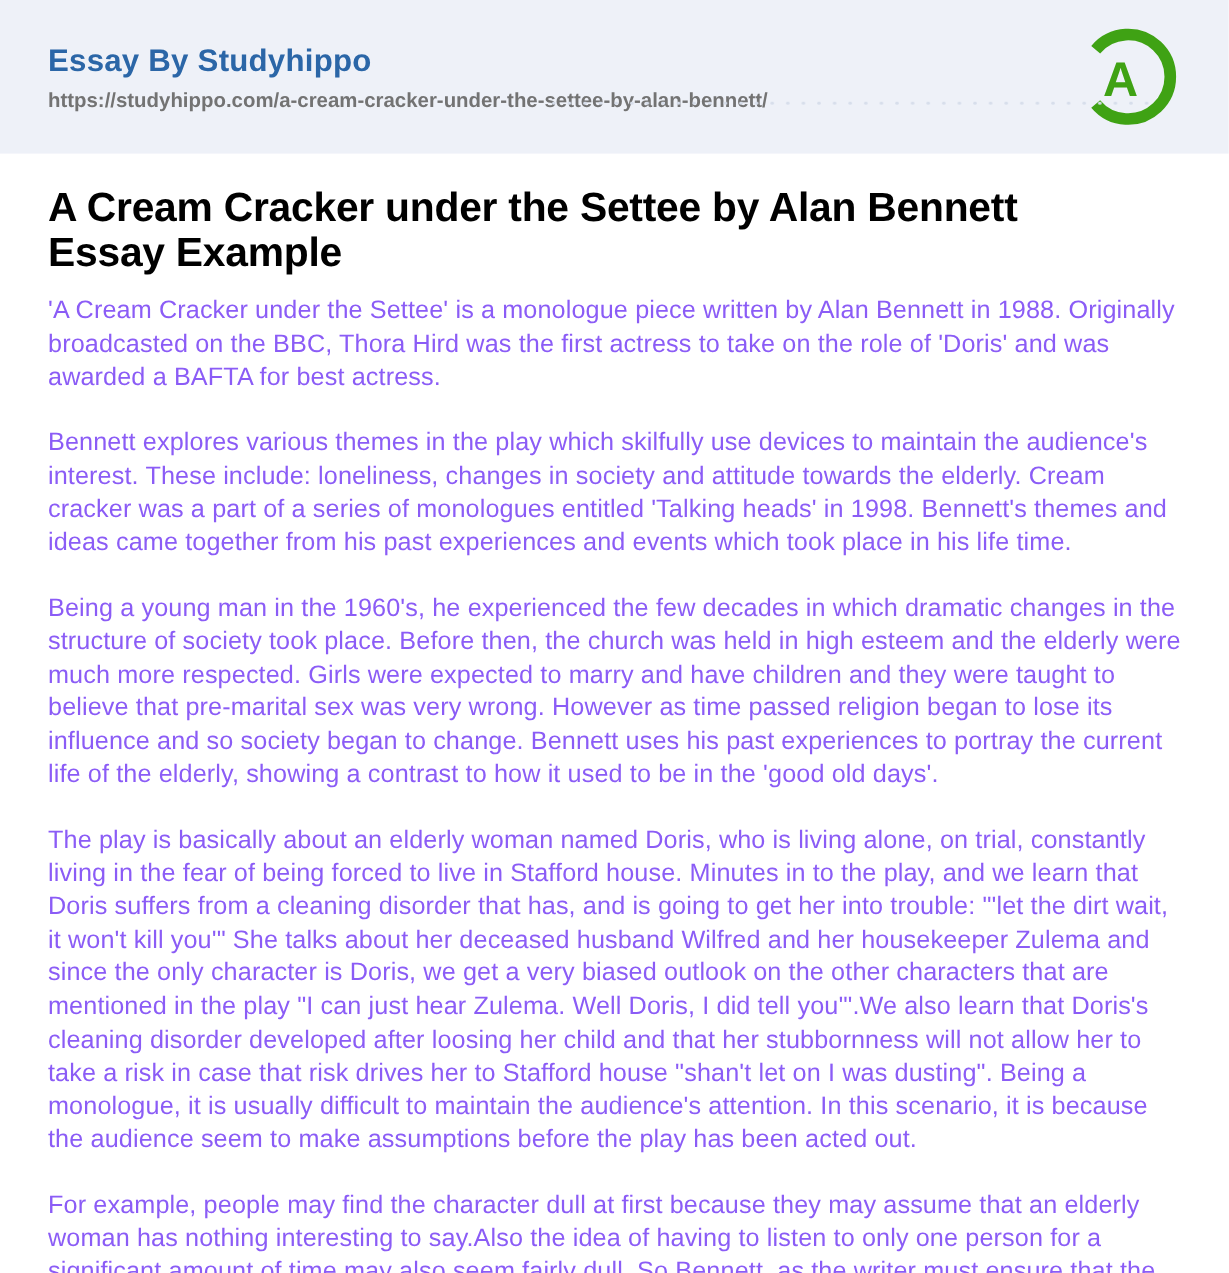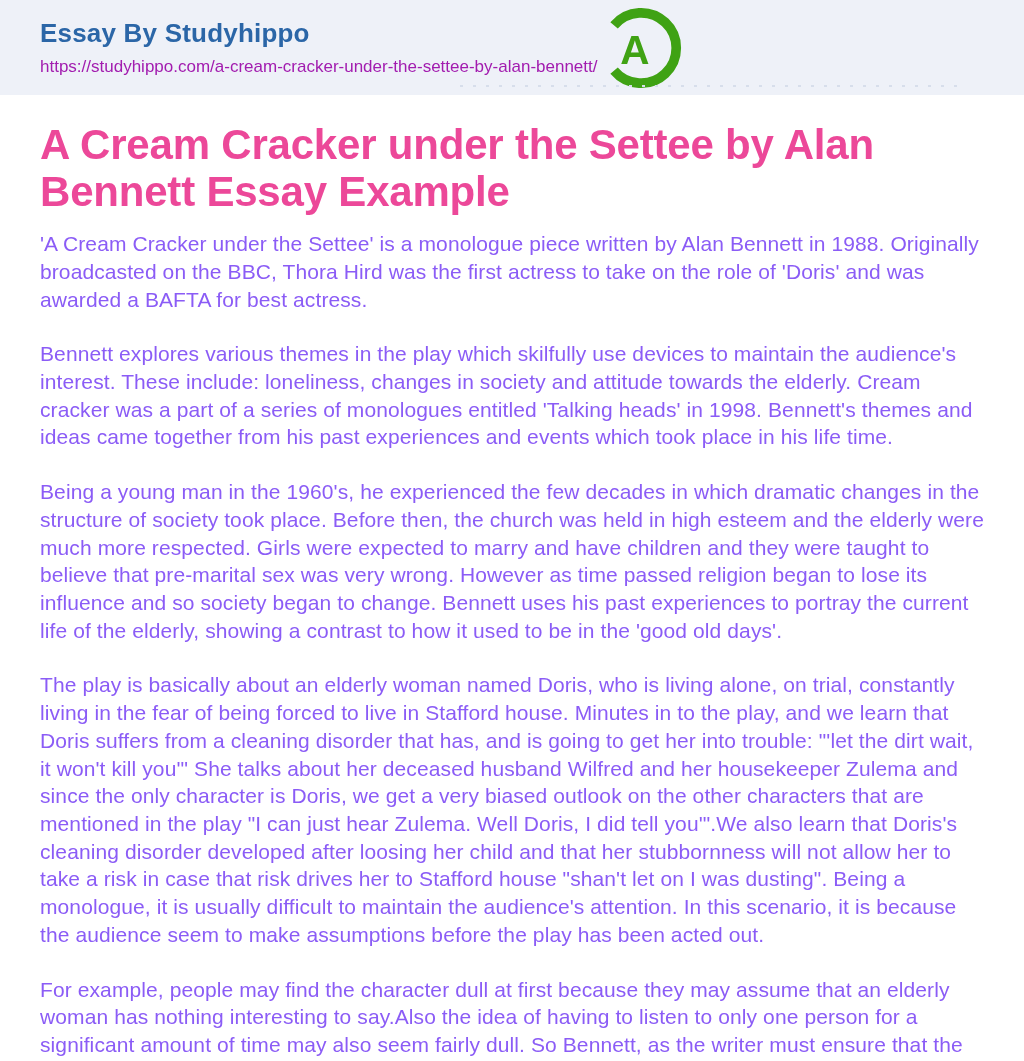--- a/index.html
+++ b/index.html
@@ -8,61 +8,62 @@
     width: 1024px;
     height: 1061px;
     font-family: "Liberation Sans", sans-serif;
     overflow: hidden;
     position: relative;
   }
 
   
   .page-header {
     position: relative;
-    height: 95px;
+    height: 128px;
     background: #eef1f8;
     display: flex;
     align-items: center;
+    justify-content: space-between;
     padding: 0 40px;
   }
   .header-text { display: flex; flex-direction: column; gap: 8px; }
   .site-label {
     color: #2b66a7;
     font-size: 26px;
     font-weight: 700;
     letter-spacing: 0.2px;
   }
   .page-url {
-    color: #a21caf;
+    color: #737373;
     font-size: 17px;
-    font-weight: 400;
+    font-weight: 700;
     text-decoration: none;
   }
   .dotted-leader {
     position: absolute;
     left: 455px;
     top: 84px;
     width: 505px;
     height: 4px;
     background-image: radial-gradient(circle, #d7deeb 1.4px, rgba(0,0,0,0) 1.5px);
     background-size: 13px 4px;
     background-repeat: repeat-x;
   }
   .logo { width: 88px; height: 88px; flex: 0 0 auto; }
 
   
   .article {
     padding: 26px 40px 0 40px;
   }
   .essay-title {
     max-width: 840px;
-    font-size: 42px;
+    font-size: 34px;
     line-height: 1.12;
     font-weight: 800;
-    color: #ec4899;
+    color: #000000;
     letter-spacing: -0.2px;
     margin-bottom: 15px;
   }
   .essay-body p {
     max-width: 944px;
     font-size: 21px;
     line-height: 1.32;
     color: #8b5cf6;
     margin-bottom: 27px;
     letter-spacing: 0.1px;

